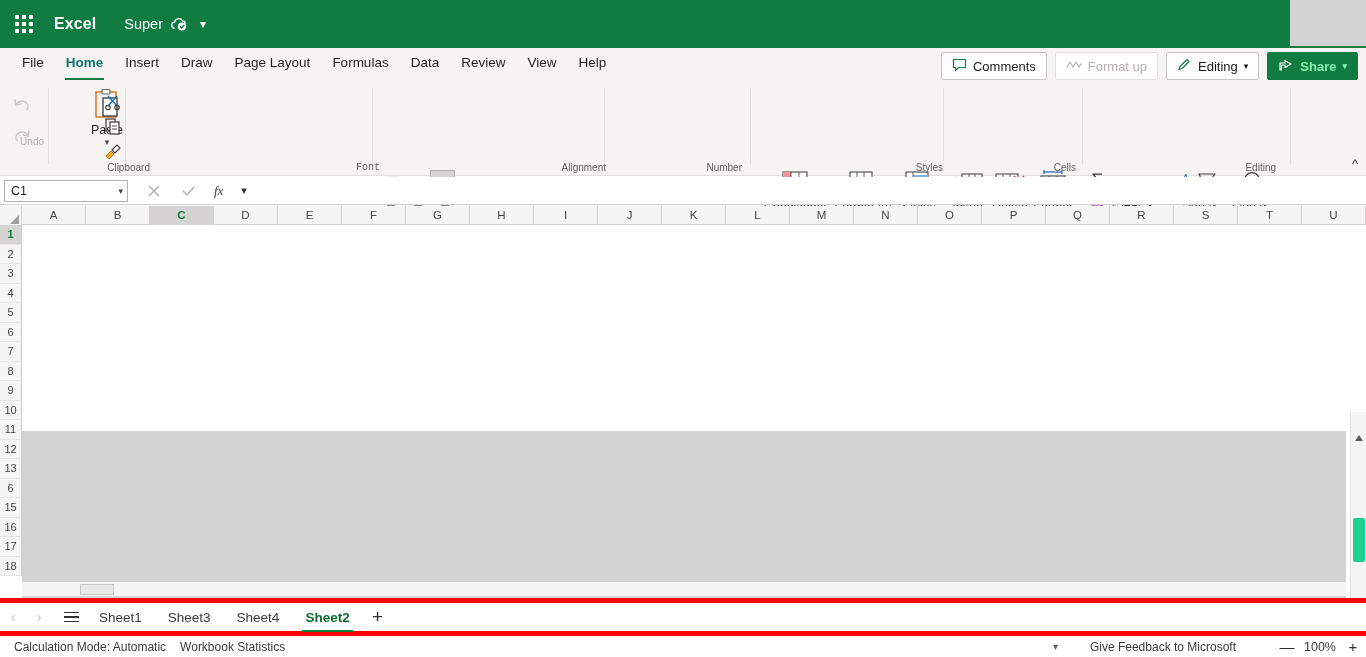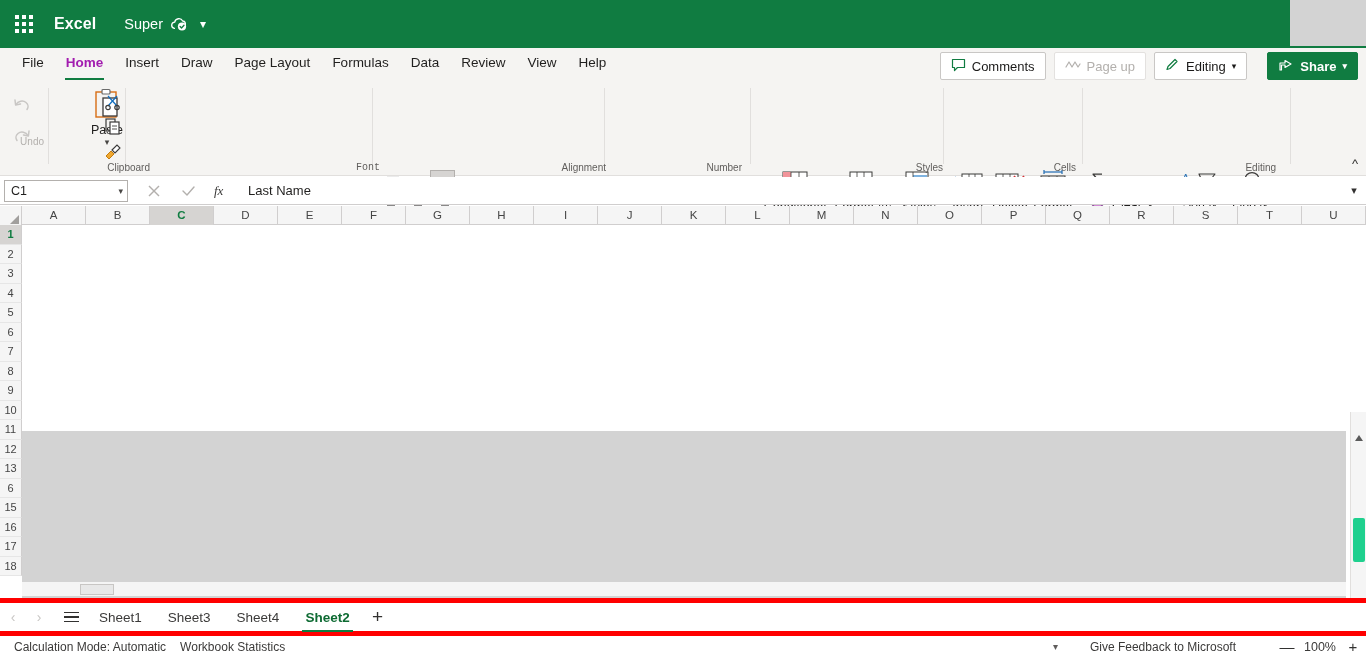--- a/index.html
+++ b/index.html
@@ -66,39 +66,39 @@
     display: flex; align-items: flex-end;
   }
   .tab {
     font-size: 13.5px; color: #201f1e;
     padding: 0 11px 6px 11px;
     height: 100%;
     display: flex; align-items: center;
     position: relative; cursor: pointer;
   }
   .tab:first-child { margin-left: 11px; }
-  .tab.active { color: #a21caf; font-weight: bold; }
+  .tab.active { color: #0f766e; font-weight: bold; }
   .tab.active::after {
     content: ''; position: absolute; left: 10px; right: 10px; bottom: 2px;
     height: 2.5px; background: #107c41;
   }
 
   
   .tab-right {
     position: absolute; right: 8px; top: 4px;
     display: flex; align-items: center; gap: 8px;
   }
   .obtn {
     height: 28px; border: 1px solid #c9c7c5; background: #ffffff;
     border-radius: 2px; display: flex; align-items: center; gap: 6px;
     padding: 0 10px; font-size: 13px; color: #1b1a19; cursor: pointer;
   }
   .obtn.dis { color: #b3b0ad; border-color: #e3e1df; }
   .obtn.share {
-    background: #107c41; border-color: #107c41; color: #ffffff; font-weight: bold; margin-left: 12px;
+    background: #107c41; border-color: #107c41; color: #86efac; font-weight: bold;
   }
 
   
   .ribbon {
     position: absolute; top: 82px; left: 0;
     width: 1366px; height: 94px;
     background: #f5f4f2;
     border-bottom: 1px solid #e1dfdd;
   }
   .grp-label {
@@ -362,21 +362,21 @@
           </svg>
       </span>
       <span>Comments</span>
     </div>
     <div class="obtn dis">
       <span>
         <svg width="16" height="12" viewBox="0 0 16 12">
             <polyline points="1,8 4,3 7,8 10,3 13,8 15,5" fill="none" stroke="#b3b0ad" stroke-width="1.2" stroke-linejoin="round" stroke-linecap="round"></polyline>
           </svg>
       </span>
-      <span>Page up</span>
+      <span>Format up</span>
     </div>
     <div class="obtn">
       <span>
         <svg width="15" height="14" viewBox="0 0 15 14">
             <path d="M2 11.5l1-3 7-7 2 2-7 7z" fill="none" stroke="#107c41" stroke-width="1.2" stroke-linejoin="round"></path>
           </svg>
       </span>
       <span>Editing</span>
       <span style="font-size:9px">▾</span>
     </div>
@@ -790,21 +790,20 @@
       <svg width="15" height="14" viewBox="0 0 15 14">
           <polyline points="2,7 6,11 13,3" fill="none" stroke="#b3b0ad" stroke-width="1.4" stroke-linecap="round" stroke-linejoin="round"></polyline>
         </svg>
     </div>
     <div class="fb-ico">
       <svg width="16" height="15" viewBox="0 0 16 15">
           <text x="0" y="12" font-family="Liberation Serif" font-style="italic" font-size="13" fill="#3b3a39">fx</text>
         </svg>
     </div>
   </div>
-  <div class="formula-input">Last Name</div>
   <div class="fb-chev">▾</div>
 </div>
 
 <div class="gridzone">
   <div class="colhdr">
     <div class="corner"></div>
     <div class="ch">A</div>
     <div class="ch">B</div>
     <div class="ch sel">C</div>
     <div class="ch">D</div>

